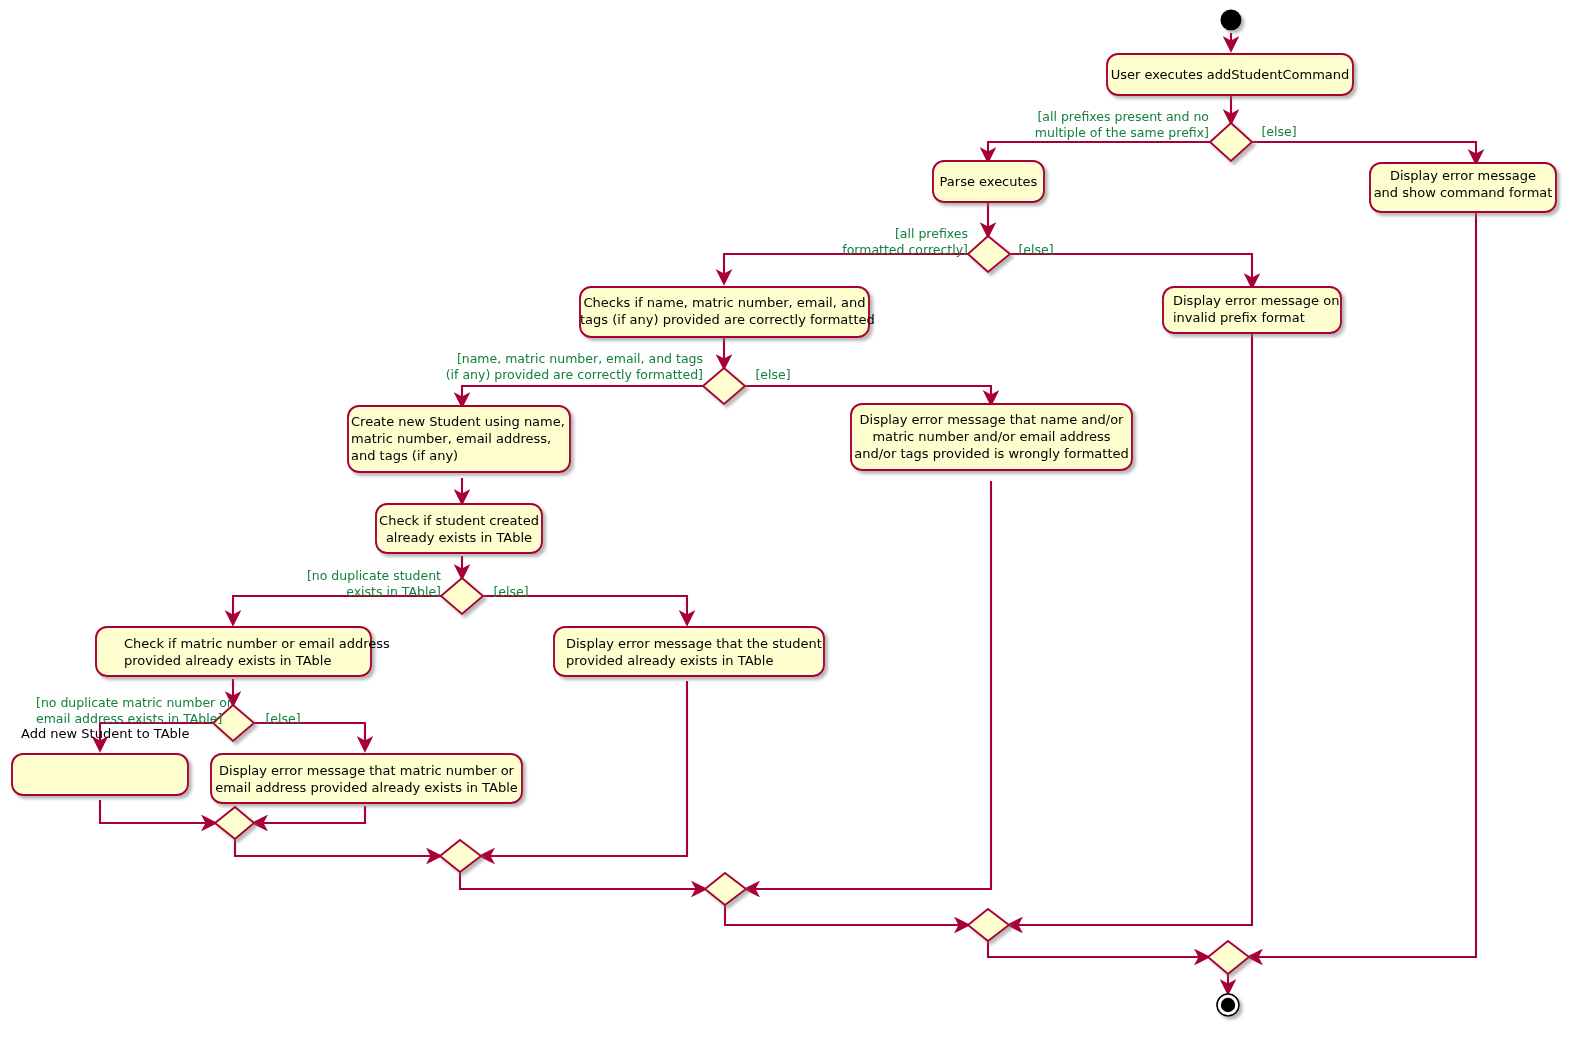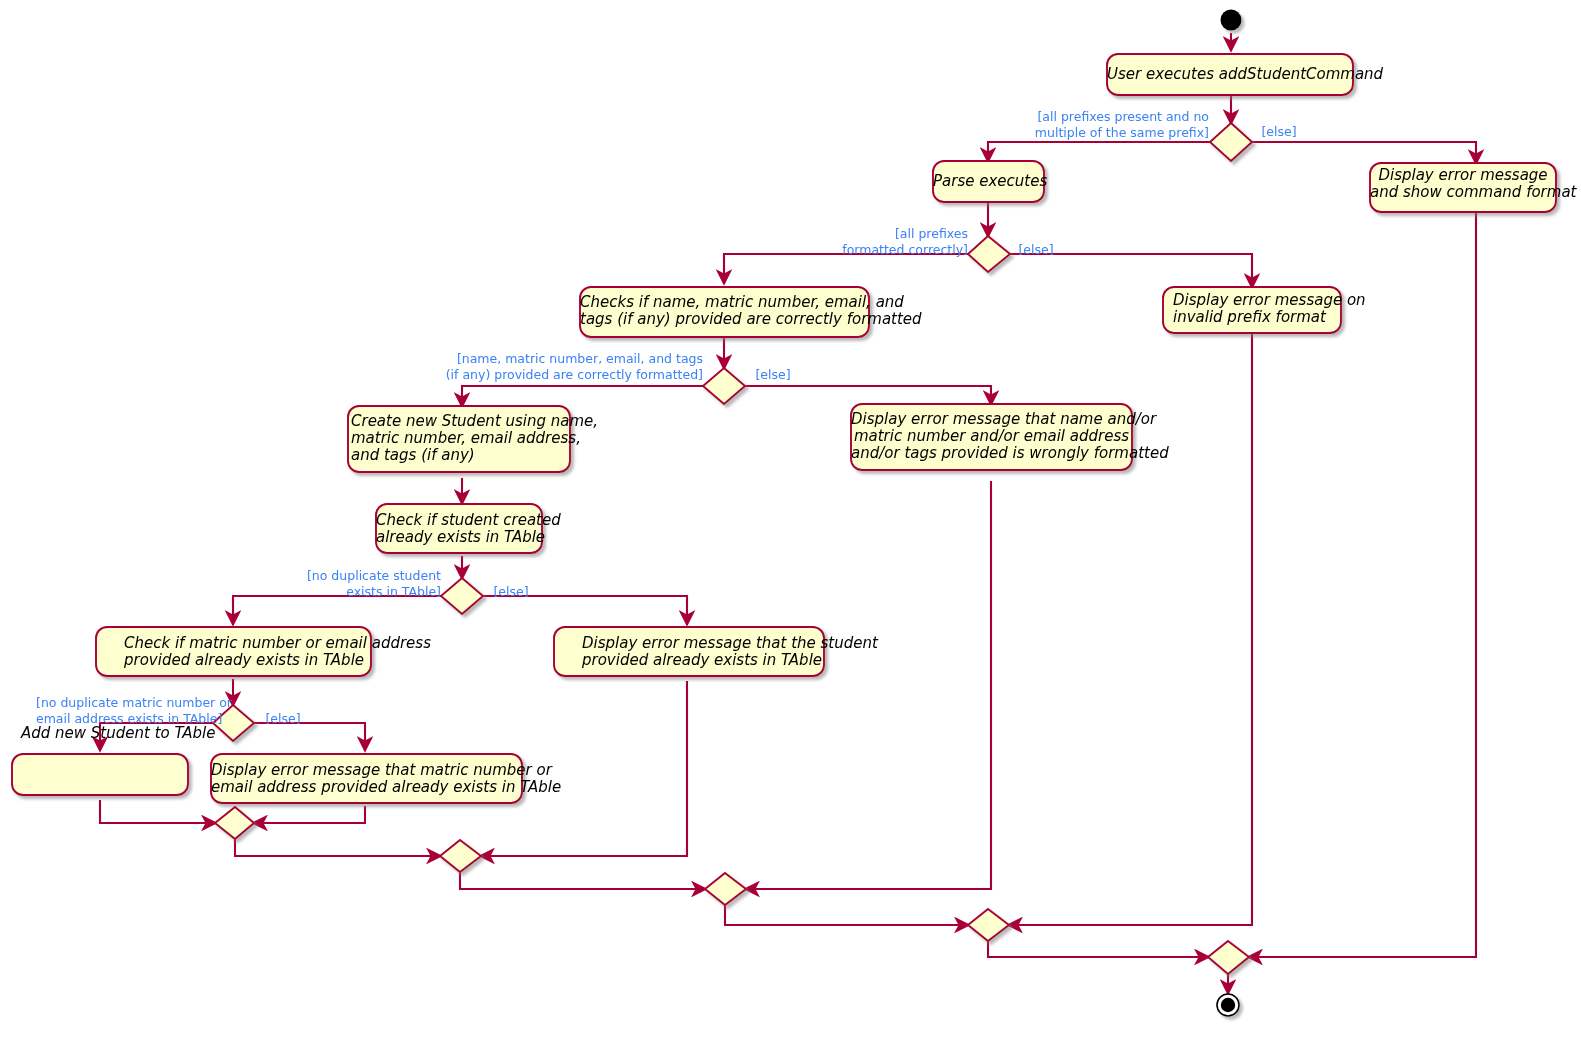--- a/index.html
+++ b/index.html
@@ -19,33 +19,32 @@
     overflow: hidden;
   }
   #diagram svg {
     position: absolute;
     left: 0;
     top: 0;
   }
   .node-label {
     position: absolute;
     font-family: "DejaVu Sans", sans-serif;
-    font-size: 15px;
+    font-size: 13px;
     color: #000000;
     line-height: 17px;
     white-space: pre;
     text-align: center;
     pointer-events: none;
-    font-style: italic;
   }
   .edge-label {
     position: absolute;
     font-family: "DejaVu Sans", sans-serif;
     font-size: 12.5px;
-    color: #3b82f6;
+    color: #15803d;
     line-height: 16px;
     white-space: pre;
     pointer-events: none;
   }
   .edge-label.right {
     text-align: right;
   }
   .edge-label.left {
     text-align: center;
   }
@@ -189,21 +188,21 @@
 matric number and/or email address
 and/or tags provided is wrongly formatted</div>
 
   <div class="node-label" style="left:348px; top:413px; width:222px; text-align:left; padding-left:3px; box-sizing:border-box;">Create new Student using name,
 matric number, email address,
 and tags (if any)</div>
 
   <div class="node-label" style="left:376px; top:512px; width:166px;text-align:center;">Check if student created
 already exists in TAble</div>
 
-  <div class="node-label" style="left:554px; top:635px; width:270px; text-align:left; padding-left:28px; box-sizing:border-box;">Display error message that the student
+  <div class="node-label" style="left:554px; top:635px; width:270px; text-align:left; padding-left:12px; box-sizing:border-box;">Display error message that the student
 provided already exists in TAble</div>
 
   <div class="node-label" style="left:96px; top:635px; width:275px; text-align:left; padding-left:28px; box-sizing:border-box;">Check if matric number or email address
 provided already exists in TAble</div>
 
   <div class="node-label" style="left:12px; top:725px; width:140px;padding-left:9px;">Add new Student to TAble</div>
 
   <div class="node-label" style="left:211px; top:762px; width:311px;">Display error message that matric number or
 email address provided already exists in TAble</div>
 

